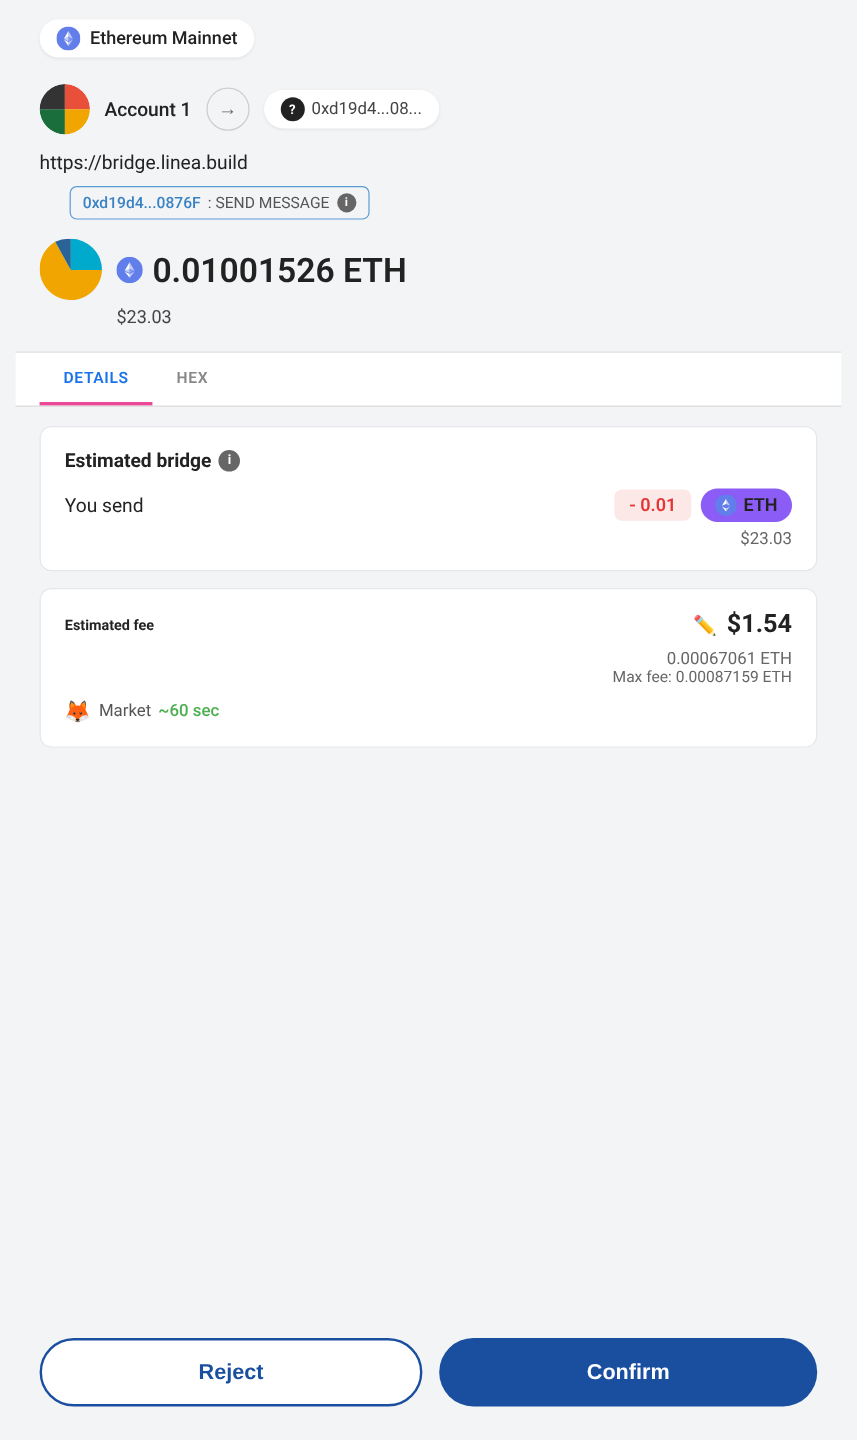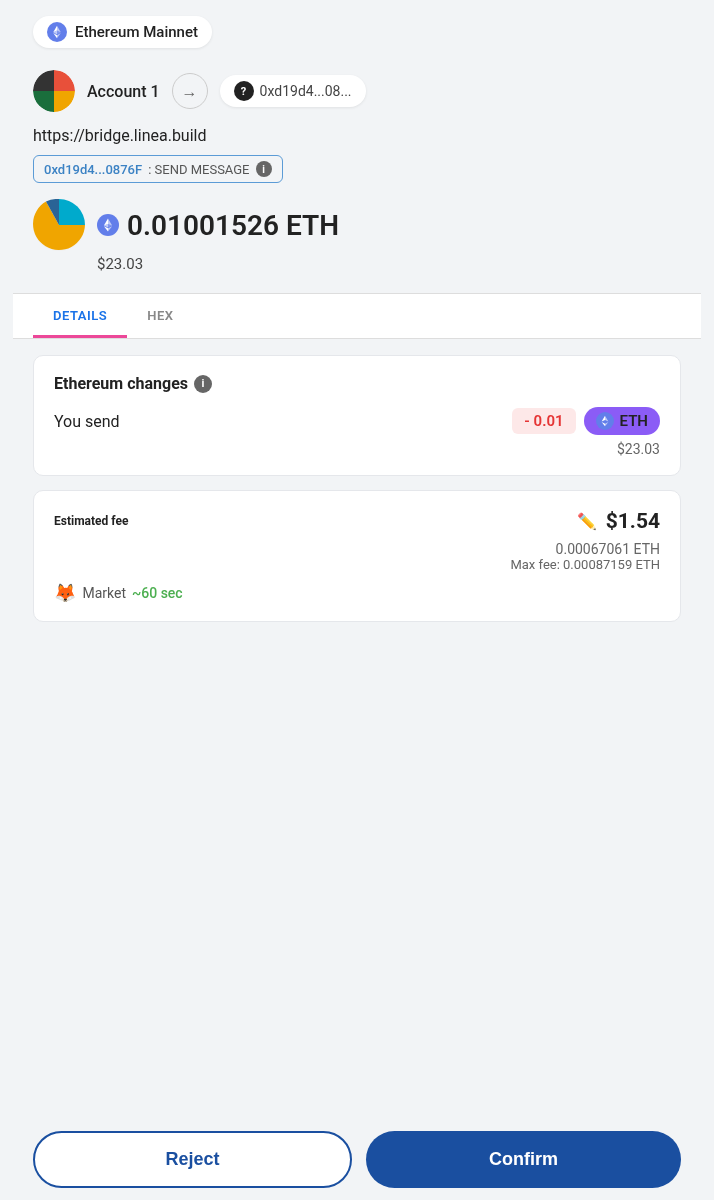--- a/index.html
+++ b/index.html
@@ -106,20 +106,21 @@
     }
     .contract-pill {
       display: inline-flex;
       align-items: center;
       gap: 6px;
       border: 1.5px solid #5b9bd6;
       border-radius: 6px;
       padding: 5px 10px;
       font-size: 13px;
       margin-bottom: 16px;
+      margin-left: 25px;
     }
     .contract-address {
       color: #3b82c4;
       font-weight: 500;
     }
     .contract-label {
       color: #555;
     }
     .info-icon-sm {
       width: 16px;
@@ -318,21 +319,21 @@
       color: #555;
     }
     .market-time {
       font-size: 14px;
       color: #4caf50;
       font-weight: 500;
     }
 
     
     .bottom-bar {
-      padding: 16px 20px 12px;
+      padding: 16px 20px 28px;
       display: flex;
       gap: 14px;
       background: #f2f4f6;
     }
     .btn-reject {
       flex: 1;
       padding: 16px;
       border-radius: 30px;
       border: 2px solid #1a4fa0;
       background: white;
@@ -436,21 +437,21 @@
     <div class="tab active">DETAILS</div>
     <div class="tab">HEX</div>
   </div>
 
   <div class="divider"></div>
 
   <div class="content">
 
     <div class="card">
       <div class="card-title">
-        <span>Ethereum changes</span>
+        <span>Estimated bridge</span>
         <div class="info-icon">i</div>
       </div>
 
       <div class="send-row">
         <span class="send-label">You send</span>
         <div class="send-right">
           <span class="minus-badge">- 0.01</span>
           <div class="eth-token-pill">
             <svg width="18" height="18" viewBox="0 0 24 24">
               <circle cx="12" cy="12" r="12" fill="#627EEA"></circle>

